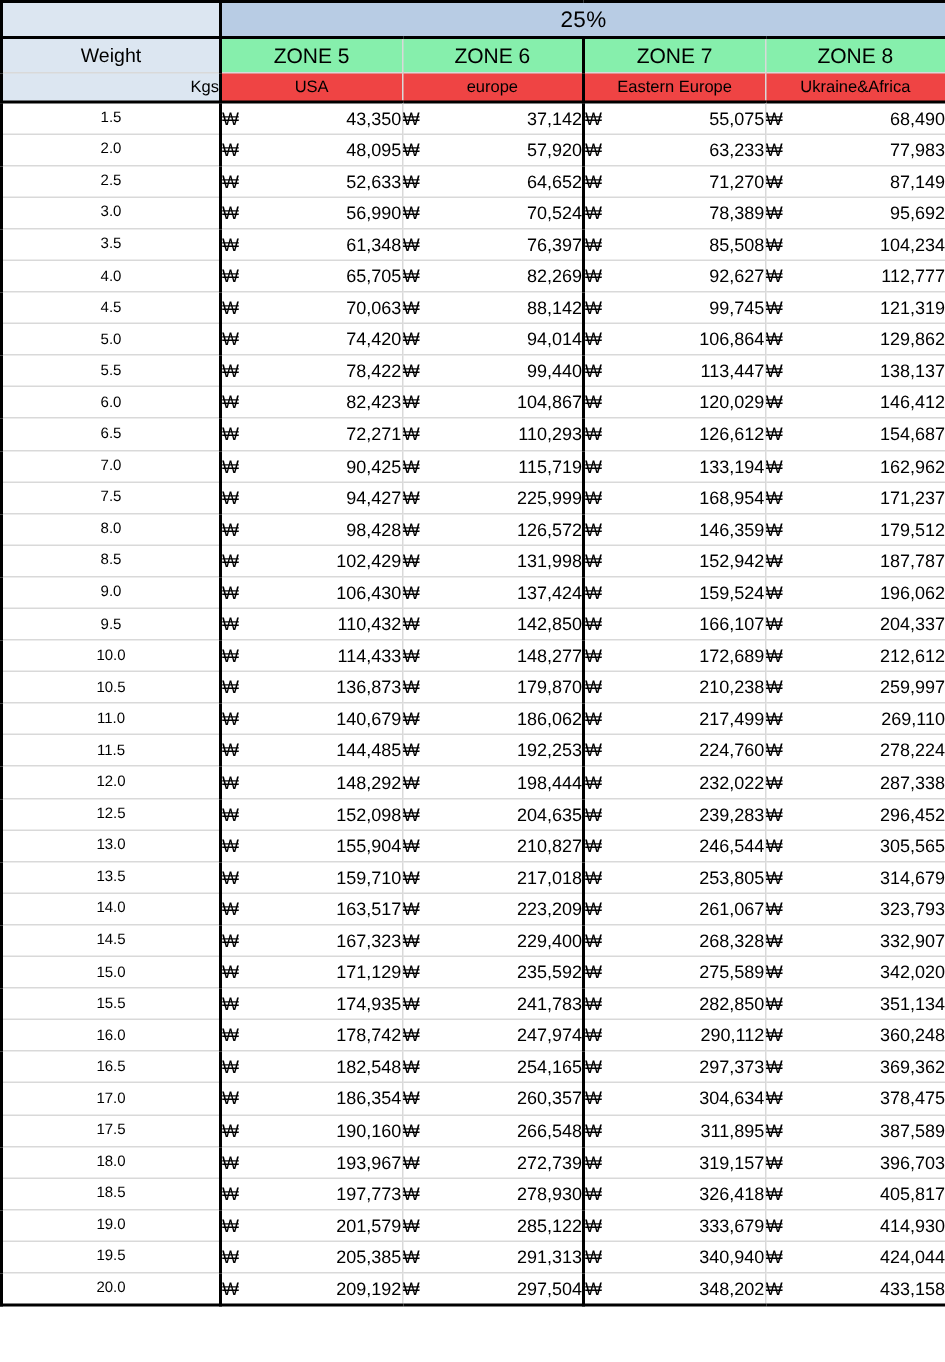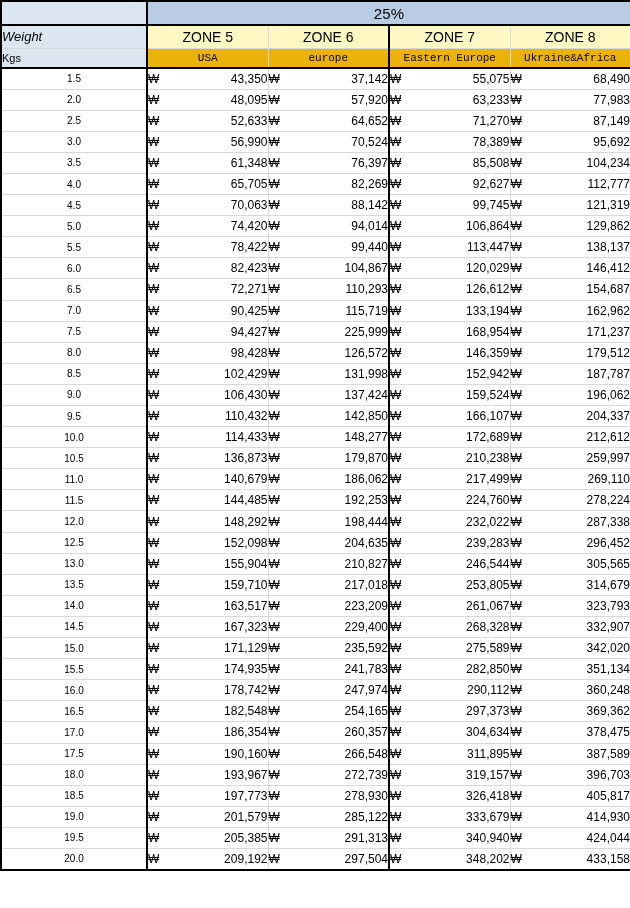--- a/index.html
+++ b/index.html
@@ -49,45 +49,43 @@
     text-align: center;
     font-size: 15px;
     font-weight: bold;
     letter-spacing: .2px;
   }
   .hdr-corner {
     background: #dce6f1;
     height: 24px;
   }
   .hdr-zone {
-    background: #fef9c3;
+    background: #86efac;
     height: 23px;
     text-align: center;
     font-size: 14px;
     font-weight: bold;
   }
   .hdr-zone-sub {
-    background: #eab308;
+    background: #ef4444;
     height: 20px;
     text-align: center;
     font-size: 11px;
-    font-family: Liberation Mono, monospace;
   }
   .hdr-weight {
     background: #dce6f1;
     height: 23px;
-    text-align: left;
+    text-align: center;
     font-size: 13px;
     font-weight: bold;
-    font-style: italic;
   }
   .hdr-weight-sub {
     background: #dce6f1;
     height: 20px;
-    text-align: left;
+    text-align: right;
     font-size: 11px;
     font-weight: bold;
   }
 
   
   tbody tr { height: 21.1px; }
 
   td.weight-cell {
     text-align: center;
     font-size: 10px;

